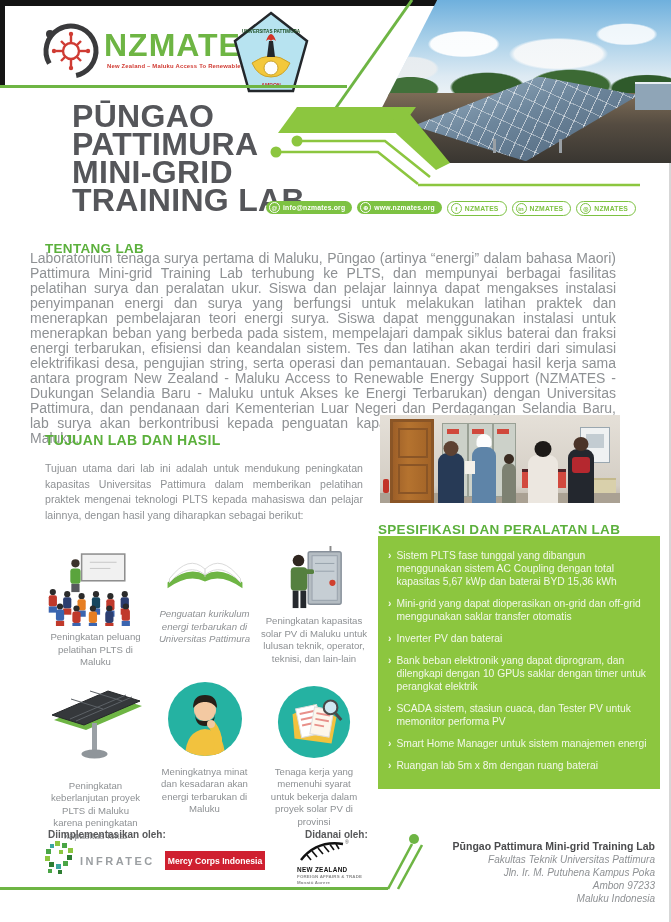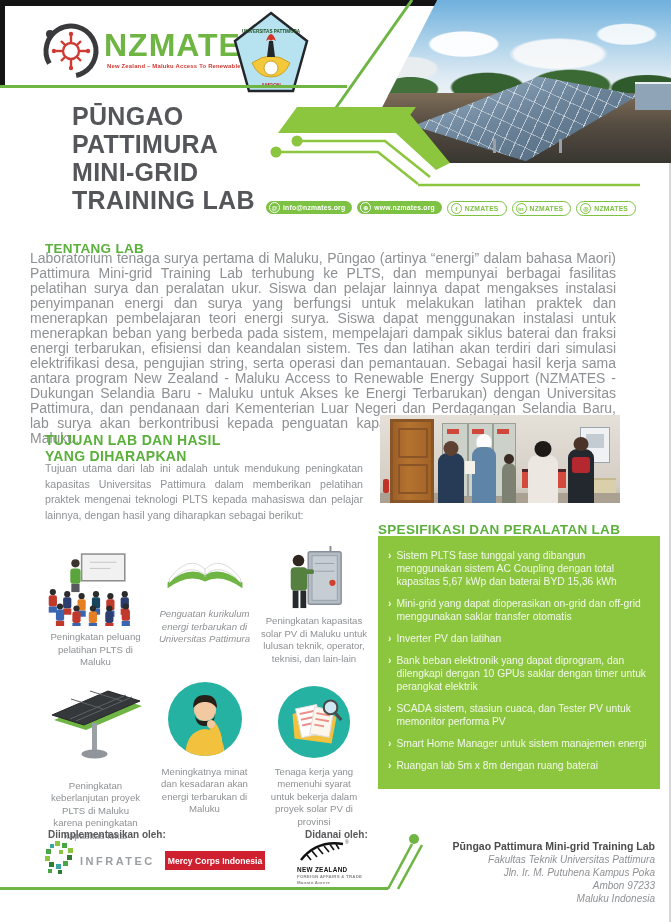--- a/index.html
+++ b/index.html
@@ -10,21 +10,21 @@
   
   .top-edge{left:0;top:0;width:437px;height:6px;background:#141414;}
   .left-edge{left:0;top:0;width:5px;height:88px;background:#141414;}
   .right-edge{right:0;top:0;width:2px;height:922px;background:#d7d7d7;}
 
   
   .hdr-rule{left:0;top:85px;width:347px;height:3px;background:#6eb544;}
   .wordmark{left:104px;top:27px;font-size:32px;font-weight:bold;color:#6eb544;letter-spacing:1px;}
   .tagline{left:107px;top:63px;width:220px;font-size:5.9px;font-weight:bold;color:#d03a32;letter-spacing:.2px;}
 
-  .title{left:72px;top:102px;width:270px;font-size:25px;line-height:28px;font-weight:bold;
+  .title{left:72px;top:102px;width:270px;font-size:32px;line-height:28px;font-weight:bold;
          color:#55565a;letter-spacing:.3px;}
 
   
   .photo-top{left:375px;top:0;width:296px;height:163px;
              clip-path:polygon(21% 0,100% 0,100% 100%,23% 100%,1.5% 69%);}
   .sky{left:0;top:0;right:0;height:60%;background:linear-gradient(180deg,#6fb0dd 0%,#a9d0e9 40%,#ddeaf3 78%,#eef3f6 100%);}
   .clouds{left:0;top:0;right:0;height:60%;
     background:
       radial-gradient(60px 22px at 30% 45%,rgba(255,255,255,.95) 55%,transparent 60%),
       radial-gradient(80px 26px at 62% 55%,rgba(250,250,250,.9) 55%,transparent 62%),
@@ -205,21 +205,20 @@
       <span class="picon">◎</span>
       <span>NZMATES</span>
     </div>
   </div>
 
   <div class="abs h-green tentang-h">TENTANG LAB</div>
   <div class="abs tentang-b">Laboratorium tenaga surya pertama di Maluku, Pūngao (artinya “energi” dalam bahasa Maori) Pattimura Mini-grid Training Lab terhubung ke PLTS, dan mempunyai berbagai fasilitas pelatihan surya dan peralatan ukur. Siswa dan pelajar lainnya dapat mengakses instalasi penyimpanan energi dan surya yang berfungsi untuk melakukan latihan praktek dan menerapkan pembelajaran teori energi surya. Siswa dapat menggunakan instalasi untuk menerapkan beban yang berbeda pada sistem, mempelajari dampak siklus baterai dan fraksi energi terbarukan, efisiensi dan keandalan sistem. Tes dan latihan akan terdiri dari simulasi elektrifikasi desa, pengujian string, serta operasi dan pemantauan. Sebagai hasil kerja sama antara program New Zealand - Maluku Access to Renewable Energy Support (NZMATES - Dukungan Selandia Baru - Maluku untuk Akses ke Energi Terbarukan) dengan Universitas Pattimura, dan pendanaan dari Kementerian Luar Negeri dan Perdagangan Selandia Baru, lab surya akan berkontribusi kepada penguatan kapasitas energi terbarukan di Provinsi Maluku.</div>
 
   <div class="abs h-green tujuan-h">
     <div>TUJUAN LAB DAN HASIL</div>
-    <div>YANG DIHARAPKAN</div>
   </div>
   <div class="abs tujuan-b">Tujuan utama dari lab ini adalah untuk mendukung peningkatan kapasitas Universitas Pattimura dalam memberikan pelatihan praktek mengenai teknologi PLTS kepada mahasiswa dan pelajar lainnya, dengan hasil yang diharapkan sebagai berikut:</div>
 
   <div class="abs outcomes">
 
     <div class="cell" style="padding-top:6px;">
       <svg width="104" height="74" viewBox="0 0 100 72">
         <rect x="36" y="2" width="42" height="26" fill="#f1f1f1" stroke="#8f8f8f" stroke-width="1.5"></rect>
         <line x1="44" y1="10" x2="70" y2="10" stroke="#c9c9c9"></line>
           <line x1="44" y1="16" x2="64" y2="16" stroke="#c9c9c9"></line>
@@ -418,21 +417,21 @@
     <div class="spec-item">
         <span class="mk">›</span>
         <span>Sistem PLTS fase tunggal yang dibangun menggunakan sistem AC Coupling dengan total kapasitas 5,67 kWp dan baterai BYD 15,36 kWh</span>
       </div>
     <div class="spec-item">
         <span class="mk">›</span>
         <span>Mini-grid yang dapat dioperasikan on-grid dan off-grid menggunakan saklar transfer otomatis</span>
       </div>
     <div class="spec-item">
         <span class="mk">›</span>
-        <span>Inverter PV dan latihan</span>
+        <span>Inverter PV dan baterai</span>
       </div>
     <div class="spec-item">
         <span class="mk">›</span>
         <span>Bank beban elektronik yang dapat diprogram, dan dilengkapi dengan 10 GPUs saklar dengan timer untuk perangkat elektrik</span>
       </div>
     <div class="spec-item">
         <span class="mk">›</span>
         <span>SCADA sistem, stasiun cuaca, dan Tester PV untuk memonitor performa PV</span>
       </div>
     <div class="spec-item">

